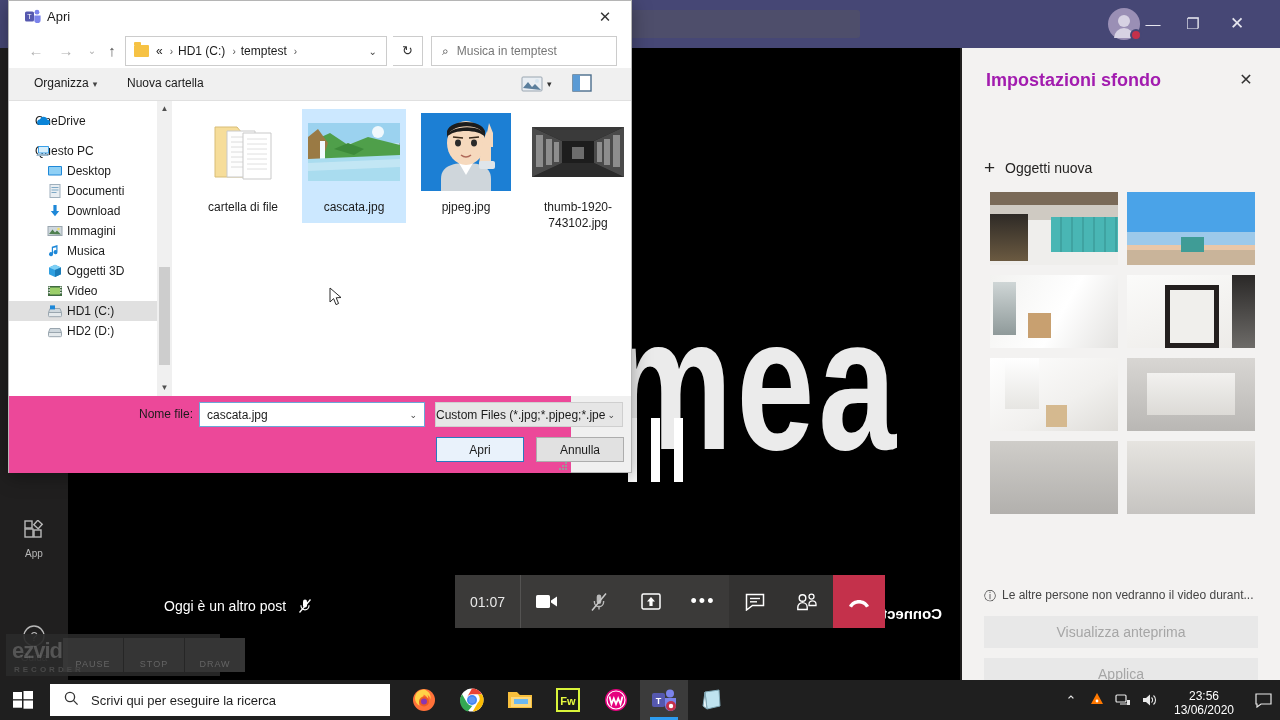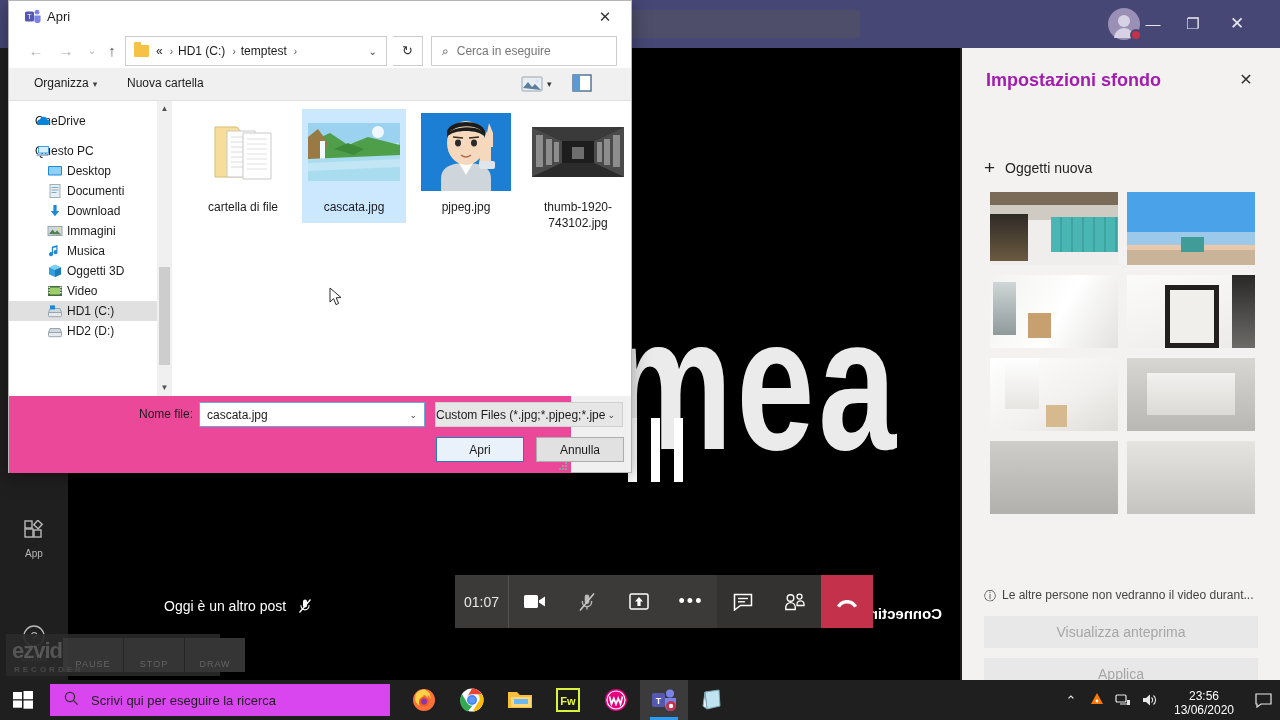--- a/index.html
+++ b/index.html
@@ -66,21 +66,21 @@
   .mic-mute-sm { display:inline-block; margin-left:8px; position:relative; width:14px; height:16px; vertical-align:-3px; }
   .mirror-text {
     position:absolute; right:18px; bottom:10px;
     color:#fff; font-size:15px; font-weight:700;
     transform: scaleX(-1);
   }
 
   
   .ctrlbar { position:absolute; left:387px; top:527px; width:440px; height:53px; display:flex; }
   .ctrl-seg { background:#3b3a39; display:flex; align-items:center; }
-  .ctrl-timer { width:54px; justify-content:center; color:#e8e8e8; font-size:14px;
+  .ctrl-timer { width:66px; justify-content:center; color:#e8e8e8; font-size:14px;
     border-right:1px solid #545352; }
   .ctrl-btn { width:52px; height:53px; display:flex; align-items:center; justify-content:center;
     background:#3b3a39; color:#fff; }
   .ctrl-group2 { background:#333231; display:flex; }
   .ctrl-hangup { width:52px; height:53px; background:#c4314b; display:flex;
     align-items:center; justify-content:center; }
 
   
   .bgpanel { position:absolute; left:962px; top:48px; width:318px; height:632px; background:#f3f2f1; }
   .bg-title { position:absolute; left:24px; top:22px; font-size:18px; font-weight:700; color:#a21caf; }
@@ -227,21 +227,21 @@
   .btn-cancel { left:527px; }
   .grip { position:absolute; right:3px; bottom:2px; width:10px; height:10px;
     color:#9a9a9a; font-size:9px; }
 
   .cursor { position:absolute; left:320px; top:186px; width:14px; height:20px; z-index:50; }
 
   
   .taskbar { position:absolute; left:0; top:680px; width:1280px; height:40px; background:#1f1f1f; }
   .start { position:absolute; left:10px; top:8px; width:26px; height:24px; }
   .tb-search {
-    position:absolute; left:50px; top:4px; width:340px; height:32px; background:#d946ef;
+    position:absolute; left:50px; top:4px; width:340px; height:32px; background:#ffffff;
     display:flex; align-items:center; font-size:13px; color:#1f1f1f;
   }
   .tb-search .mag { margin:0 12px 0 14px; font-size:13px; color:#333; }
   .tb-apps { position:absolute; left:400px; top:0; height:40px; display:flex; }
   .tb-app { width:48px; height:40px; display:flex; align-items:center; justify-content:center;
     position:relative; }
   .tb-app.active { background:#3b3b3b; }
   .tb-app .underline { position:absolute; bottom:0; left:10px; width:28px; height:3px; background:#2d9cf0; }
   .tray { position:absolute; right:0; top:0; height:40px; display:flex; align-items:center; }
   .tray-ico { width:26px; height:40px; display:flex; align-items:center; justify-content:center;
@@ -436,21 +436,21 @@
         <span class="crumb">HD1 (C:)</span>
         <span class="crumb-sep">›</span>
         <span class="crumb">temptest</span>
         <span class="crumb-sep">›</span>
         <span class="addr-caret">⌄</span>
       </div>
       <div class="refresh">↻</div>
 
       <div class="searchbox">
         <span class="sico">⌕</span>
-        <span>Cerca in eseguire</span>
+        <span>Musica in temptest</span>
       </div>
     </div>
 
     <div class="dlg-toolbar">
       <div class="tb-item tb-org">
         <span>Organizza</span><span class="cv">▾</span>
       </div>
       <div class="tb-item tb-new">Nuova cartella</div>
       <span class="tb-view">
         <svg width="22" height="20" viewBox="0 0 22 20">

